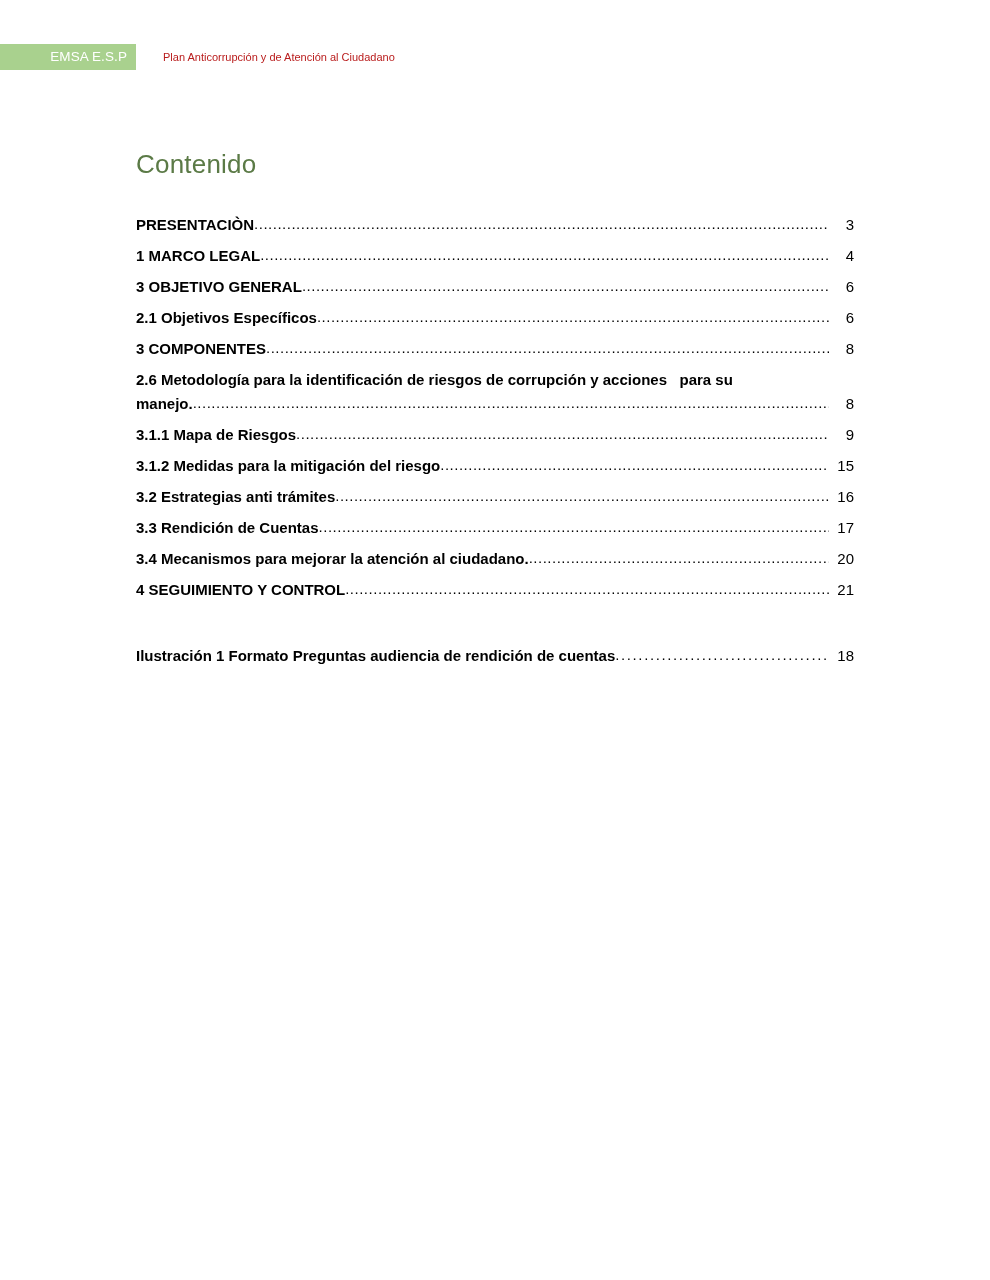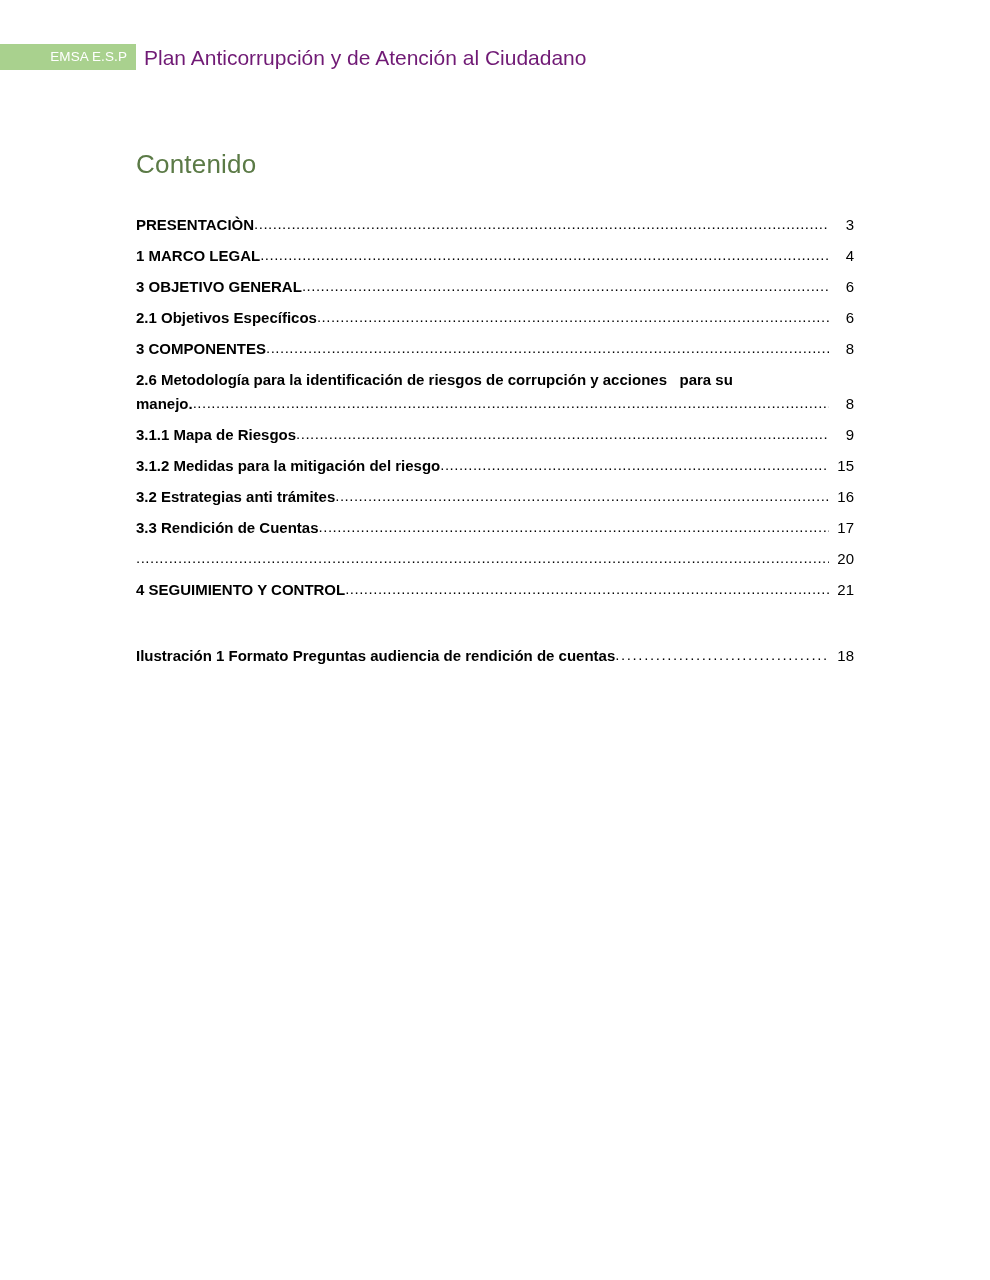--- a/index.html
+++ b/index.html
@@ -37,24 +37,24 @@
     padding-right: 9px;
   }
   .brand-chip-label {
     color: #ffffff;
     font-size: 13.5px;
     letter-spacing: 0.1px;
     font-weight: 400;
     line-height: 1;
   }
   .header-title {
-    margin-left: 8px;
-    font-size: 21px;
+    margin-left: 27px;
+    font-size: 11px;
     font-weight: 400;
-    color: #701a75;
+    color: #b91c1c;
     line-height: 1;
     white-space: nowrap;
   }
 
   
   .page-body {
     position: absolute;
     left: 136px;
     top: 150px;
     width: 718px;
@@ -263,20 +263,21 @@
     <li class="toc-entry">
       <div class="toc-row">
         <span class="toc-label">3.3 Rendición de Cuentas</span>
         <span class="toc-leader"></span>
         <span class="toc-page">17</span>
       </div>
     </li>
 
     <li class="toc-entry">
       <div class="toc-row">
+        <span class="toc-label">3.4 Mecanismos para mejorar la atención al ciudadano.</span>
         <span class="toc-leader"></span>
         <span class="toc-page">20</span>
       </div>
     </li>
 
     <li class="toc-entry">
       <div class="toc-row">
         <span class="toc-label">4 SEGUIMIENTO Y CONTROL</span>
         <span class="toc-leader"></span>
         <span class="toc-page">21</span>

